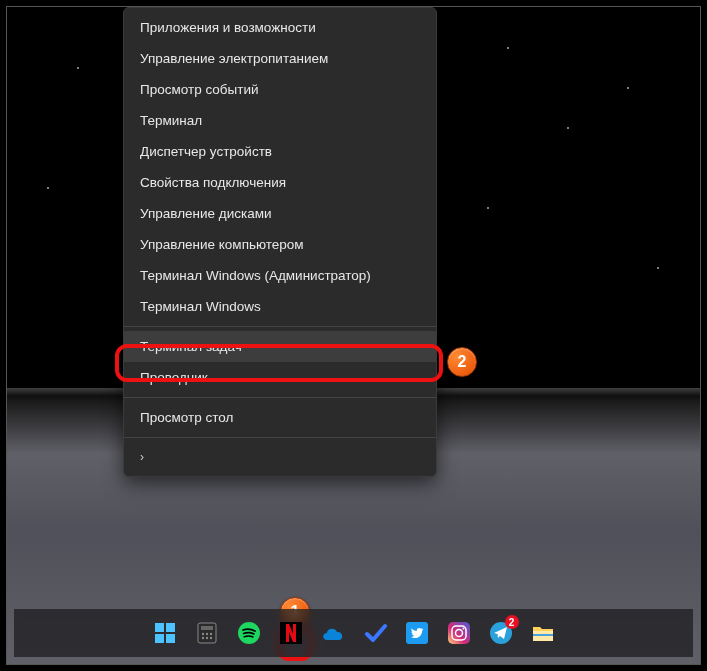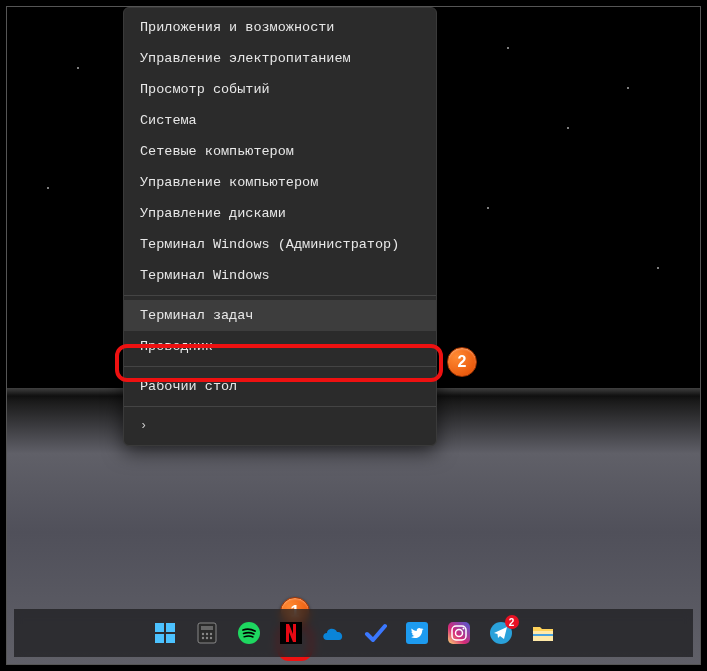--- a/index.html
+++ b/index.html
@@ -29,21 +29,20 @@
   .star{position:absolute;width:2px;height:2px;background:#aaa;border-radius:50%;}
   .context-menu {
     position: absolute;
     left: 116px; top: 0px;
     width: 314px;
     background: #2b2b2b;
     border: 1px solid #3a3a3a;
     border-radius: 6px;
     padding: 4px 0;
     box-shadow: 0 6px 20px rgba(0,0,0,.6);
-    font-family: Liberation Mono, monospace;
   }
   .menu-item {
     color: #e8e8e8;
     font-size: 13.5px;
     padding: 8px 16px 8px 16px;
     cursor: default;
     display:flex; align-items:center; justify-content:space-between;
   }
   .menu-item.hovered { background: #3d3d3d; }
   .menu-sep { height:1px; background:#444; margin:4px 0; }
@@ -108,47 +107,50 @@
       <div class="menu-item">
         <span>Приложения и возможности</span>
       </div>
       <div class="menu-item">
         <span>Управление электропитанием</span>
       </div>
       <div class="menu-item">
         <span>Просмотр событий</span>
       </div>
       <div class="menu-item">
-        <span>Система</span>
-      </div>
-      <div class="menu-item">
-        <span>Сетевые компьютером</span>
+        <span>Терминал</span>
+      </div>
+      <div class="menu-item">
+        <span>Диспетчер устройств</span>
+      </div>
+      <div class="menu-item">
+        <span>Свойства подключения</span>
+      </div>
+      <div class="menu-item">
+        <span>Управление дисками</span>
       </div>
       <div class="menu-item">
         <span>Управление компьютером</span>
-      </div>
-      <div class="menu-item">
-        <span>Управление дисками</span>
       </div>
       <div class="menu-item">
         <span>Терминал Windows (Администратор)</span>
       </div>
       <div class="menu-item">
         <span>Терминал Windows</span>
       </div>
       <div class="menu-sep"></div>
       <div class="menu-item hovered">
         <span>Терминал задач</span>
       </div>
       <div class="menu-item">
         <span>Проводник</span>
       </div>
       <div class="menu-sep"></div>
       <div class="menu-item">
-        <span>Рабочий стол</span>
+        <span>Просмотр стол</span>
       </div>
       <div class="menu-sep"></div>
       <div class="menu-item">
         <span class="chevron">›</span>
       </div>
     </div>
 
   <div class="h-red menu"></div>
   <div class="h-red start"></div>
   <div class="badge b1">1</div>

